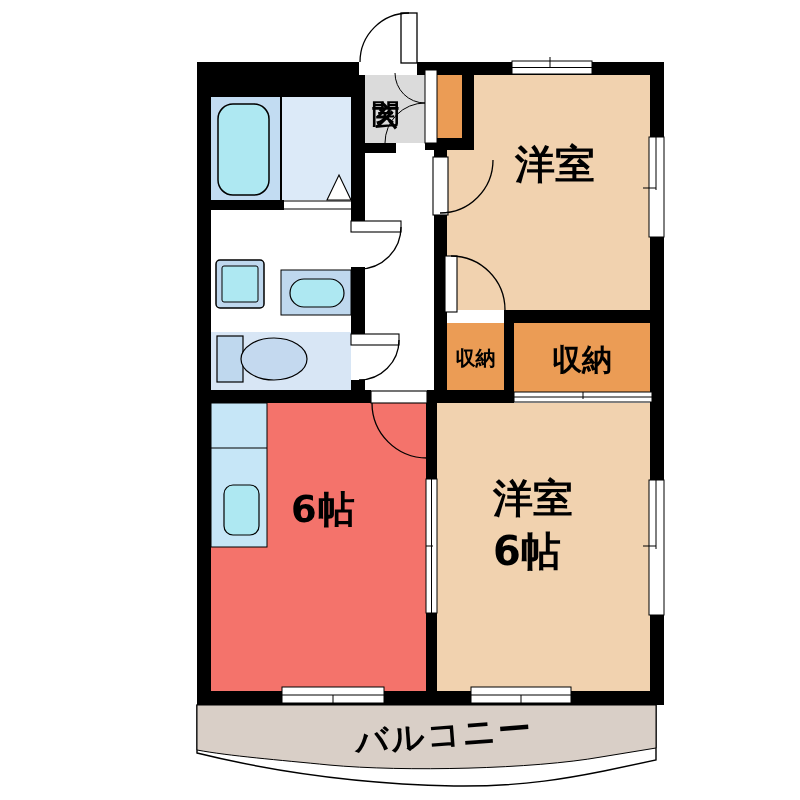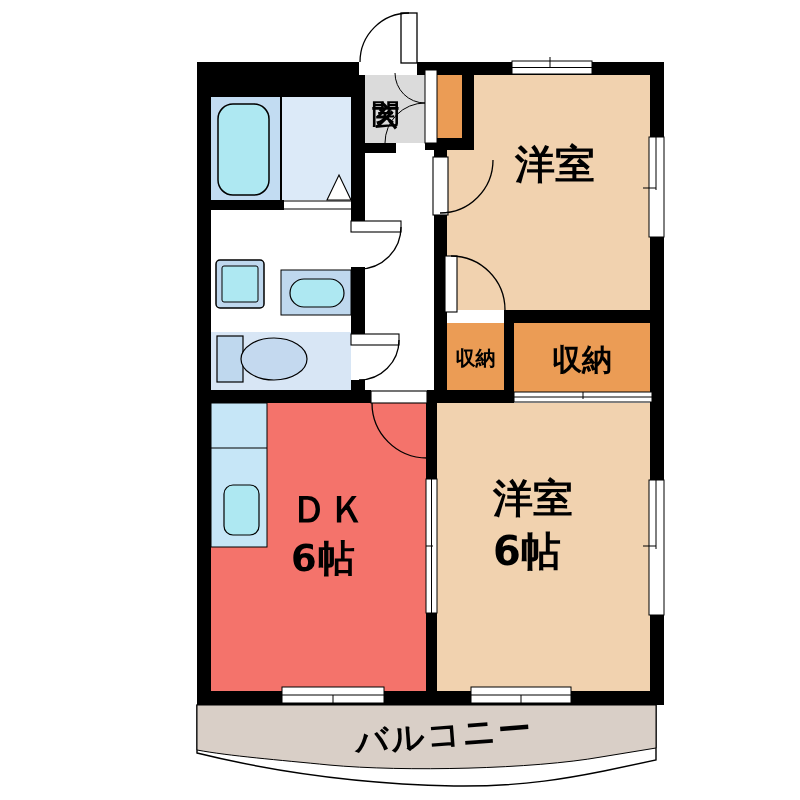--- a/index.html
+++ b/index.html
@@ -165,21 +165,20 @@
   <div class="lbl" id="label-room5">
     <span class="line">洋室</span>
   </div>
 
   <div class="lbl" id="label-room6">
     <span class="line">洋室</span>
     <span class="line">6帖</span>
   </div>
 
   <div class="lbl" id="label-dk">
-    <span class="line">ＤＫ</span>
     <span class="line">6帖</span>
   </div>
 
   <div class="lbl" id="label-closet-small">収納</div>
 
   <div class="lbl" id="label-closet-large">収納</div>
 
   <div class="lbl" id="label-genkan">玄関</div>
 
   <div class="lbl" id="label-balcony">バルコニー</div>

